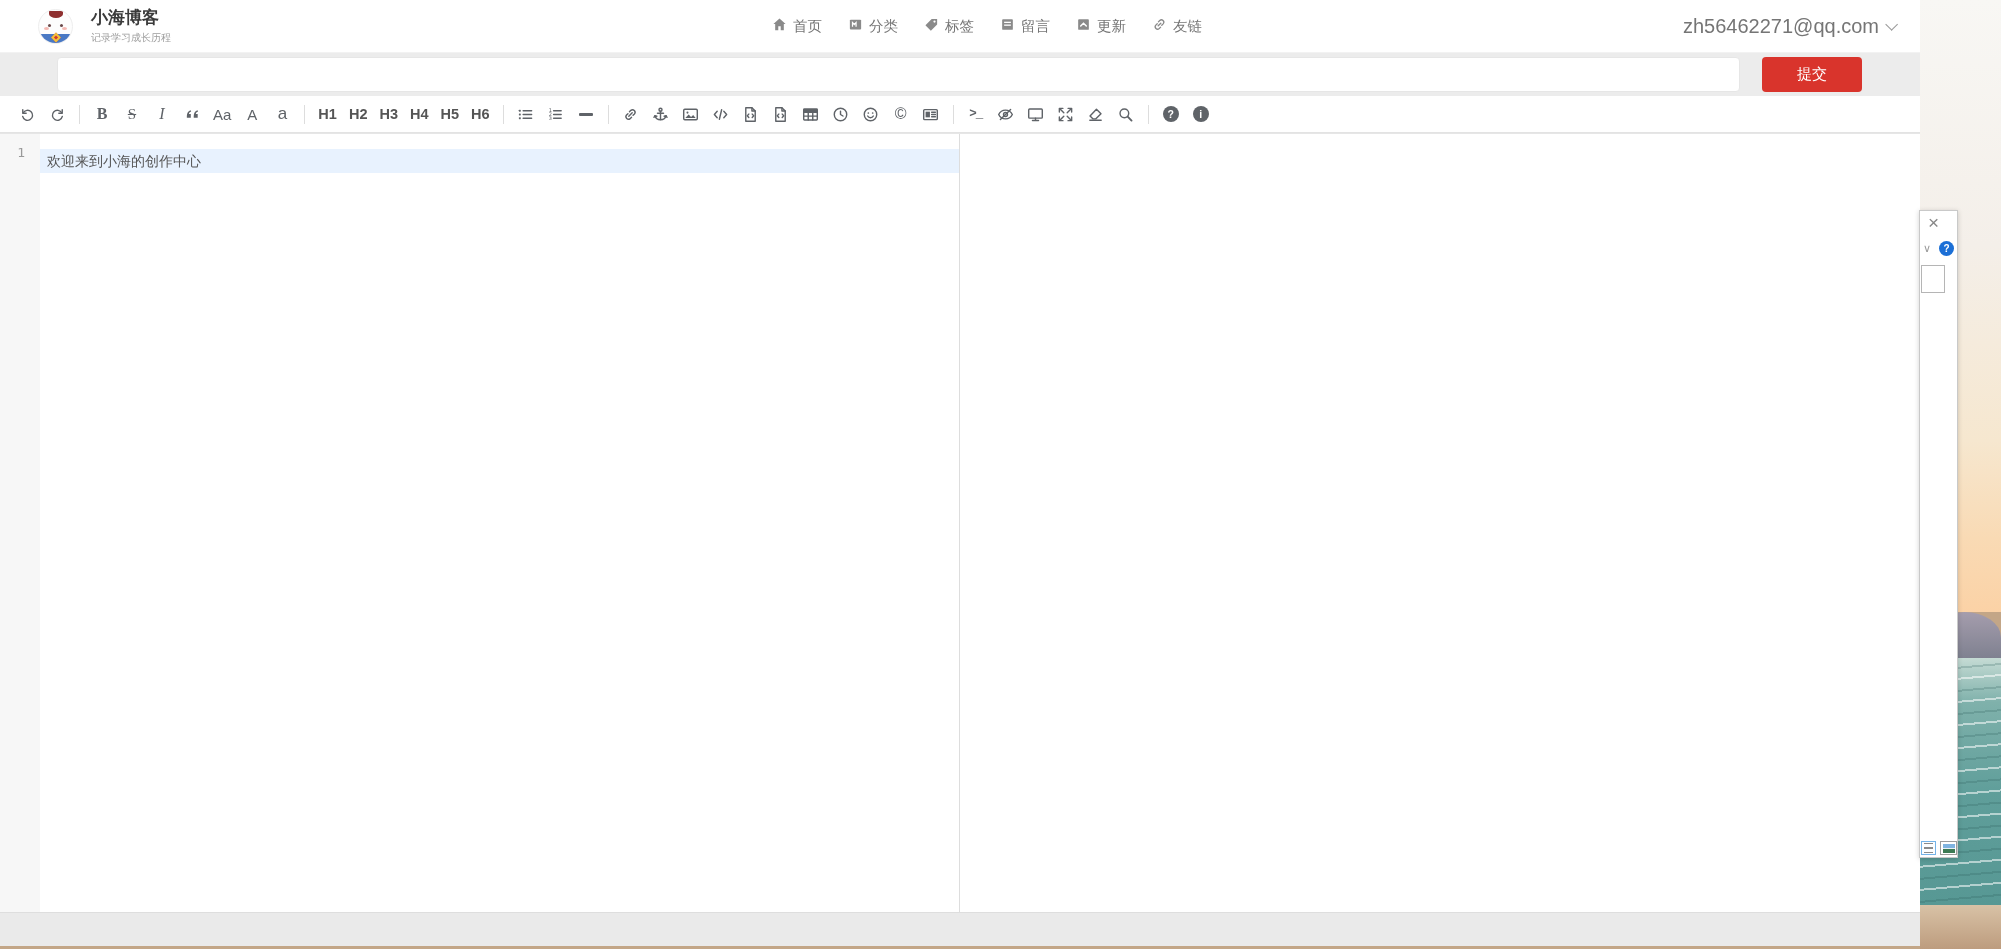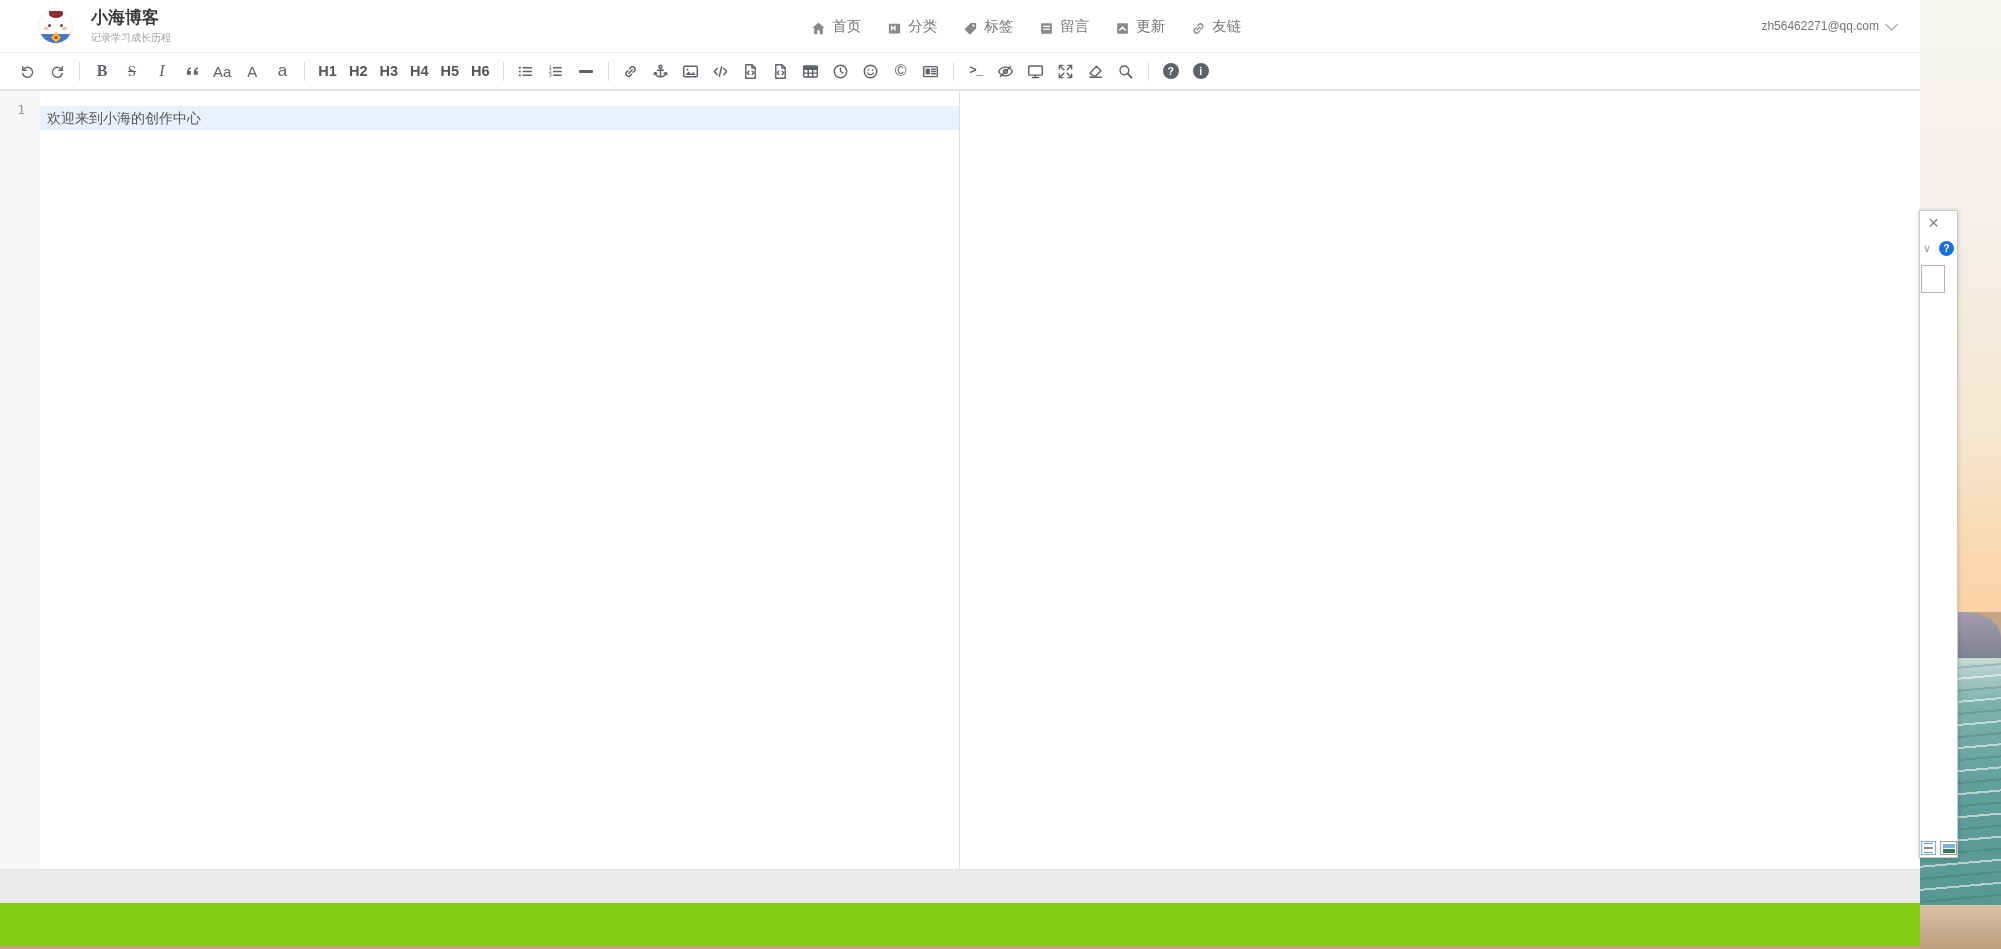--- a/index.html
+++ b/index.html
@@ -10,39 +10,39 @@
   #bg-right { position: absolute; left: 1920px; top: 0; width: 81px; height: 949px; }
   #bg-right .sky { height: 612px; background: linear-gradient(180deg,#f8f7f4 0%,#f4efe9 40%,#f6e7cf 72%,#f9dab4 88%,#fbd2a6 100%); }
   #bg-right .mountain { height: 46px; background: linear-gradient(180deg,#a59dad,#7f8190); border-radius: 55% 45% 0 0 / 75% 55% 0 0; }
   #bg-right .sea { height: 247px; position: relative; overflow: hidden;
     background: linear-gradient(180deg,#c5dbd4 0%,#7fb1ab 18%,#5f9e9a 55%,#579894 100%); }
   #bg-right .sea::after { content:""; position:absolute; inset:0;
     background: repeating-linear-gradient(175deg, rgba(255,255,255,.55) 0 2px, rgba(255,255,255,0) 2px 12px, rgba(40,88,86,.22) 12px 14px, rgba(255,255,255,0) 14px 23px); }
   #bg-right .sand { height: 44px; background: linear-gradient(180deg,#d8c2a6,#bd9c7e); }
 
   
-  #content { position: absolute; left: 0; top: 0; width: 1920px; height: 946px; background: #84cc16; }
+  #content { position: absolute; left: 0; top: 0; width: 1920px; height: 946px; background: #fef9c3; }
 
   
   .site-header { height: 53px; background: #fff; display: flex; align-items: center; padding: 0 26px 0 38px; border-bottom: 1px solid #f2f2f2; }
   .avatar { width: 35px; height: 35px; border-radius: 50%; background: #fdfdfd; border: 1px solid #eee; position: relative; overflow: hidden; flex: 0 0 auto; }
   .avatar .hair { position:absolute; top:1px; left:30%; width:42%; height:24%; background:#8f3030; border-radius:0 0 60% 60%; }
   .avatar .eye { position:absolute; top:44%; width:3px; height:3px; border-radius:50%; background:#6b4a4a; }
   .avatar .eye.l{ left:26%; } .avatar .eye.r{ right:26%; }
   .avatar .cheek { position:absolute; top:52%; width:5px; height:3px; border-radius:50%; background:#f5b9b3; }
   .avatar .cheek.l{ left:14%; } .avatar .cheek.r{ right:14%; }
   .avatar .suit { position:absolute; bottom:0; left:0; width:100%; height:26%; background:#4a79c4; }
   .avatar .badge { position:absolute; bottom:2px; left:50%; transform:translateX(-50%) rotate(45deg); width:7px; height:7px; background:#d2372e; border:2px solid #f2c23c; }
   .site-titles { margin-left: 18px; }
   .site-title { font-size: 17px; font-weight: bold; color: #3a3a3a; line-height: 20px; }
   .site-subtitle { font-size: 10px; color: #9d9d9d; margin-top: 3px; }
   .main-nav { display: flex; align-items: center; gap: 26px; margin: 0 auto; padding-left: 120px; }
-  .nav-item { display: flex; align-items: flex-end; gap: 6px; color: #757575; font-size: 14.5px; cursor: pointer; white-space: nowrap; }
+  .nav-item { display: flex; align-items: flex-start; gap: 6px; color: #757575; font-size: 14.5px; cursor: pointer; white-space: nowrap; }
   .nav-item svg { width: 15px; height: 15px; }
-  .user-box { display: flex; align-items: center; gap: 6px; color: #757575; font-size: 12px; cursor: pointer; }
+  .user-box { display: flex; align-items: center; gap: 6px; color: #757575; font-size: 20px; cursor: pointer; }
   .chev { width: 9px; height: 9px; border-right: 1.5px solid #999; border-bottom: 1.5px solid #999; transform: rotate(45deg) translateY(-3px); }
 
   
   .title-strip { height: 43px; background: #ececec; display: flex; align-items: center; padding: 0 58px 0 57px; gap: 22px; }
   .title-input { flex: 1; height: 35px; border: 1px solid #e6e6e6; border-radius: 4px; background: #fff; padding: 0 12px; font-size: 14px; color: #333; outline: none; }
   .submit-btn { width: 100px; height: 35px; border: none; border-radius: 4px; background: #d9342c; color: #fff; font-size: 15px; cursor: pointer; }
 
   
   .md-toolbar { height: 37px; background: #fff; border-bottom: 1px solid #e3e3e3; display: flex; align-items: center; padding-left: 12px; }
   .tb-btn { min-width: 30px; height: 29px; padding: 0 6px; display: flex; align-items: center; justify-content: center; background: none; border: none; cursor: pointer; color: #5f6368; font-size: 15px; font-family: "Liberation Sans","DejaVu Sans",sans-serif; }
@@ -157,20 +157,24 @@
         <span>友链</span>
       </div>
     </nav>
 
     <div class="user-box">
       <span>zh56462271@qq.com</span>
       <span class="chev"></span>
     </div>
   </div>
 
+  <div class="title-strip">
+    <input class="title-input" type="text" value="" style="">
+    <button class="submit-btn">提交</button>
+  </div>
 
   <div class="md-toolbar">
     <button class="tb-btn">
         <svg viewBox="0 0 18 18">
           <path d="M4 4v3.6h3.6"></path>
           <path d="M4.4 7.4A5.3 5.3 0 1 1 3.9 11"></path>
         </svg>
       </button>
     <button class="tb-btn">
         <svg viewBox="0 0 18 18">

